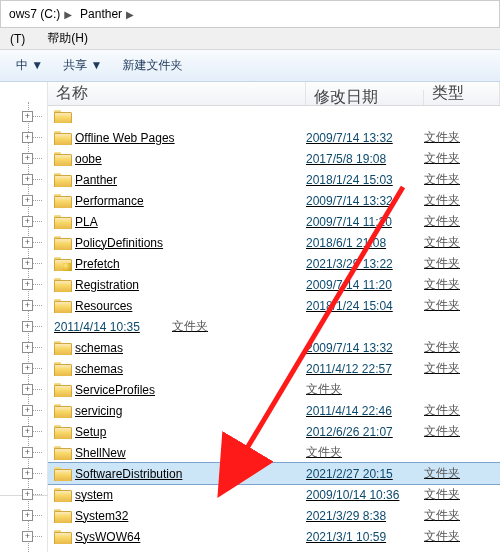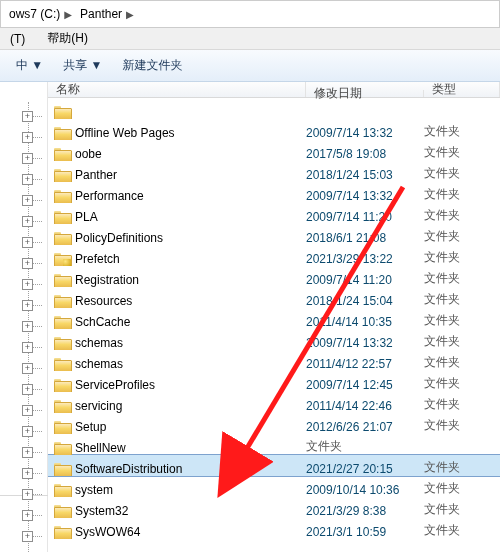--- a/index.html
+++ b/index.html
@@ -15,28 +15,28 @@
 .toolbar { height: 32px; background: linear-gradient(#f8fbfe, #e4eef9); border-bottom: 1px solid #c5d6e8; display: flex; align-items: center; padding: 0 8px; gap: 4px; color: #1e395b; }
 .tb-btn { display: flex; align-items: center; padding: 3px 8px; border-radius: 2px; cursor: pointer; }
 
 .content { display: flex; height: calc(100% - 82px); }
 .tree-hint { width: 48px; border-right: 1px solid #e5e5e5; background: #fff; position: relative; }
 .tree-line { position: absolute; top: 20px; bottom: 0; left: 28px; width: 0; border-left: 1px dotted #a0a0a0; }
 .tree-toggle { position: absolute; left: 22px; width: 11px; height: 11px; border: 1px solid #8e8e8e; background: #fff; font-size: 9px; line-height: 9px; text-align: center; color: #595959; cursor: pointer; }
 .tree-branch { position: absolute; left: 28px; width: 14px; height: 0; border-top: 1px dotted #a0a0a0; }
 
 .listview { flex: 1; overflow: hidden; background: #fff; position: relative; }
-.cols { display: flex; height: 16px; background: linear-gradient(#fdfdfd, #f0f3f7); border-bottom: 1px solid #d9d9d9; font-size: 12px; color: #444; }
+.cols { display: flex; height: 24px; background: linear-gradient(#fdfdfd, #f0f3f7); border-bottom: 1px solid #d9d9d9; font-size: 16px; color: #444; }
 .col { display: flex; align-items: center; padding: 0 8px; border-right: 1px solid #e3e3e3; }
 .col-name { flex: 0 0 258px; }
 .col-date { flex: 0 0 118px; margin-top: 8px; }
 .col-type { flex: 1; }
 
 .rows { height: calc(100% - 24px); overflow-y: auto; }
-.row { display: flex; align-items: flex-end; height: 21px; padding-left: 6px; cursor: pointer; }
+.row { display: flex; align-items: center; height: 21px; padding-left: 6px; cursor: pointer; text-decoration: underline; }
 .row.selected { background: #cde6f7; outline: 1px solid #7da2ce; }
 .cell-name { flex: 0 0 252px; display: flex; align-items: center; gap: 5px; overflow: hidden; white-space: nowrap; }
 .cell-date { flex: 0 0 118px; color: #0c4a6e; white-space: nowrap; }
 .cell-type { flex: 1; color: #555; }
 
 .folder-icon { width: 16px; height: 13px; position: relative; flex-shrink: 0; }
 .folder-icon::before { content: ""; position: absolute; top: 0; left: 0; width: 7px; height: 3px; background: linear-gradient(#f7e199, #e8c65d); border-radius: 1px 1px 0 0; }
 .folder-icon::after { content: ""; position: absolute; top: 2px; left: 0; width: 16px; height: 11px; background: linear-gradient(#fceabb 0%, #f8d868 40%, #e8b84a 100%); border-radius: 1px; border: 0.5px solid #d4a73c; }
 .folder-icon.locked .lock { position: absolute; bottom: -1px; right: -1px; width: 8px; height: 8px; background: radial-gradient(circle at 30% 30%, #ffe680, #cc9a00); border-radius: 1px; z-index: 2; }
 
@@ -206,24 +206,20 @@
         </div>
         <div class="row">
           <div class="cell-name">
             <span class="folder-icon"></span>
             <span>Resources</span>
           </div>
           <div class="cell-date">2018/1/24 15:04</div>
           <div class="cell-type">文件夹</div>
         </div>
         <div class="row">
-          <div class="cell-name">
-            <span class="folder-icon"></span>
-            <span>SchCache</span>
-          </div>
           <div class="cell-date">2011/4/14 10:35</div>
           <div class="cell-type">文件夹</div>
         </div>
         <div class="row">
           <div class="cell-name">
             <span class="folder-icon"></span>
             <span>schemas</span>
           </div>
           <div class="cell-date">2009/7/14 13:32</div>
           <div class="cell-type">文件夹</div>
@@ -234,21 +230,20 @@
             <span>schemas</span>
           </div>
           <div class="cell-date">2011/4/12 22:57</div>
           <div class="cell-type">文件夹</div>
         </div>
         <div class="row">
           <div class="cell-name">
             <span class="folder-icon"></span>
             <span>ServiceProfiles</span>
           </div>
-          <div class="cell-date">2009/7/14 12:45</div>
           <div class="cell-type">文件夹</div>
         </div>
         <div class="row">
           <div class="cell-name">
             <span class="folder-icon"></span>
             <span>servicing</span>
           </div>
           <div class="cell-date">2011/4/14 22:46</div>
           <div class="cell-type">文件夹</div>
         </div>

